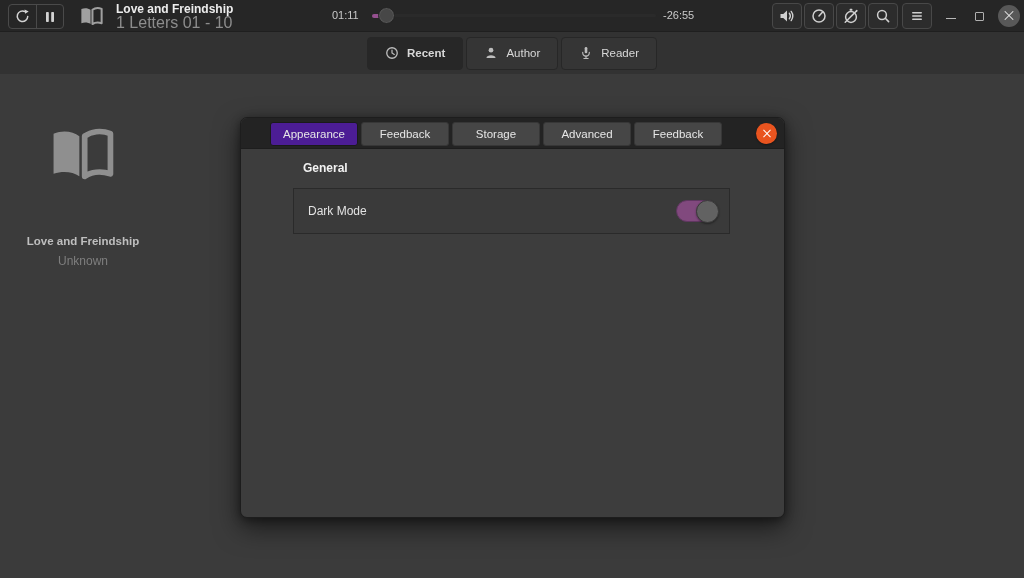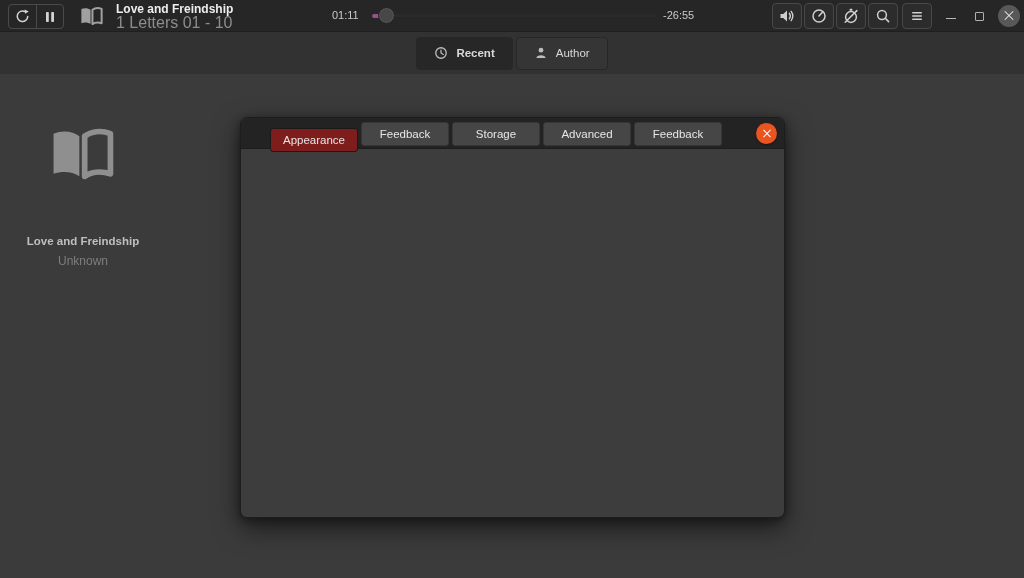--- a/index.html
+++ b/index.html
@@ -80,21 +80,21 @@
   .dialog { position:absolute; left:240px; top:117px; width:545px; height:401px;
     border-radius:7px; border:1px solid #1d1d1d;
     box-shadow:0 10px 26px rgba(0,0,0,.55), 0 2px 8px rgba(0,0,0,.4);
     background:#3d3d3d; }
   .dlg-header { position:relative; height:31px; background:#232323;
     border-radius:6px 6px 0 0; border-bottom:1px solid #1d1d1d; }
   .dlg-tabs { position:absolute; left:29px; top:4px; display:flex; gap:3px; }
   .dlg-tab { width:88px; height:24px; display:flex; align-items:center; justify-content:center;
     font-size:11.5px; color:#e6e6e6; background:#464646; border:1px solid #373737;
     border-radius:3px; cursor:pointer; }
-  .dlg-tab.active { background:#7f1d1d; border-color:#1a1a1a;margin-top:6px; }
+  .dlg-tab.active { background:#4c1d95; border-color:#1a1a1a; }
   .dlg-close { position:absolute; right:7px; top:5px; width:21px; height:21px;
     border-radius:50%; background:#e9541f; display:flex; align-items:center;
     justify-content:center; cursor:pointer; box-shadow:0 1px 2px rgba(0,0,0,.4); }
   .dlg-close .x-glyph { width:8px; height:8px; }
   .dlg-close .x-glyph::before,.dlg-close .x-glyph::after { left:-1px; top:3.2px; width:10px;
     border-top:1.8px solid #fff; }
 
   .dlg-body { padding-top:12px; }
   .section-title { margin-left:62px; font-size:12px; font-weight:bold; color:#f2f2f2; }
   .pref-row { margin:13px 0 0 52px; width:437px; height:46px; background:#3a3a3a;
@@ -223,20 +223,31 @@
   </div>
   <div class="switch-btn">
     <span>
       <svg width="14" height="14" viewBox="0 0 16 16">
         <circle cx="8" cy="4.8" r="2.7" fill="currentColor"></circle>
         <path d="M2.8 13.6 C2.8 9.6 13.2 9.6 13.2 13.6 Z" fill="currentColor"></path>
       </svg>
     </span>
     <span>Author</span>
   </div>
+  <div class="switch-btn">
+    <span>
+      <svg width="14" height="14" viewBox="0 0 16 16">
+        <rect x="6.5" y="1.2" width="3" height="7.2" rx="1.5" fill="currentColor"></rect>
+        <path d="M4.2 7.2 Q4.2 11.6 8 11.6 Q11.8 11.6 11.8 7.2" fill="none" stroke="currentColor" stroke-width="1.3" stroke-linecap="round"></path>
+        <path d="M8 11.6 L8 14" stroke="currentColor" stroke-width="1.3" stroke-linecap="round"></path>
+        <path d="M5.6 14.3 L10.4 14.3" stroke="currentColor" stroke-width="1.3" stroke-linecap="round"></path>
+      </svg>
+    </span>
+    <span>Reader</span>
+  </div>
 </div>
 
 <div class="media">
   <span class="big-book">
     <svg width="64" height="54" viewBox="0 0 36 30">
       <path d="M2 3 C7.5 0.8 13 1.8 16.5 4.4 L16.5 27 C13 24.6 7.5 23.8 2 25.6 Z" fill="currentColor"></path>
       <path d="M34 3 C28.5 0.8 23 1.8 19.5 4.4 L19.5 27 C23 24.6 28.5 23.8 34 25.6 Z" fill="none" stroke="currentColor" stroke-width="3.2" stroke-linejoin="round"></path>
     </svg>
   </span>
   <div class="m-title">Love and Freindship</div>
@@ -260,13 +271,22 @@
       </div>
       <div class="dlg-tab">
         <span>Feedback</span>
       </div>
     </div>
     <div class="dlg-close">
       <span class="x-glyph"></span>
     </div>
   </div>
 
+  <div class="dlg-body">
+    <div class="section-title">General</div>
+    <div class="pref-row">
+      <span class="pref-label">Dark Mode</span>
+      <div class="toggle">
+        <div class="knob"></div>
+      </div>
+    </div>
+  </div>
 </div>
 
 </body></html>

